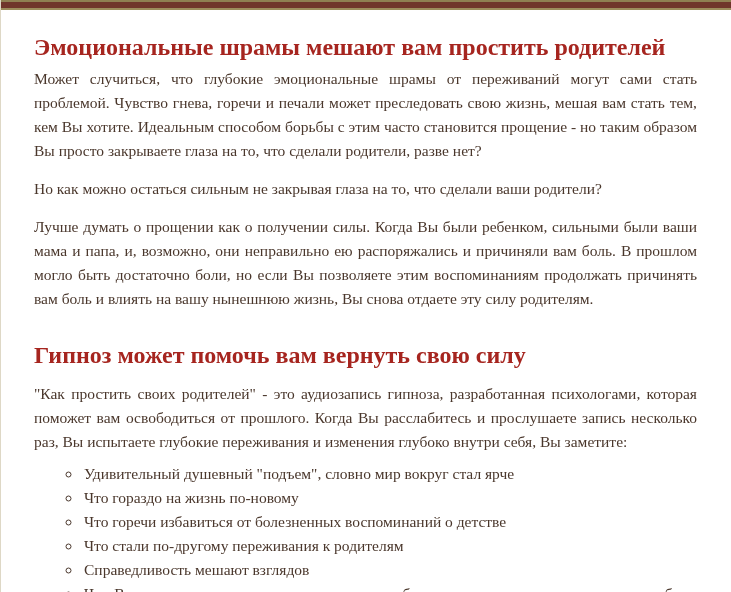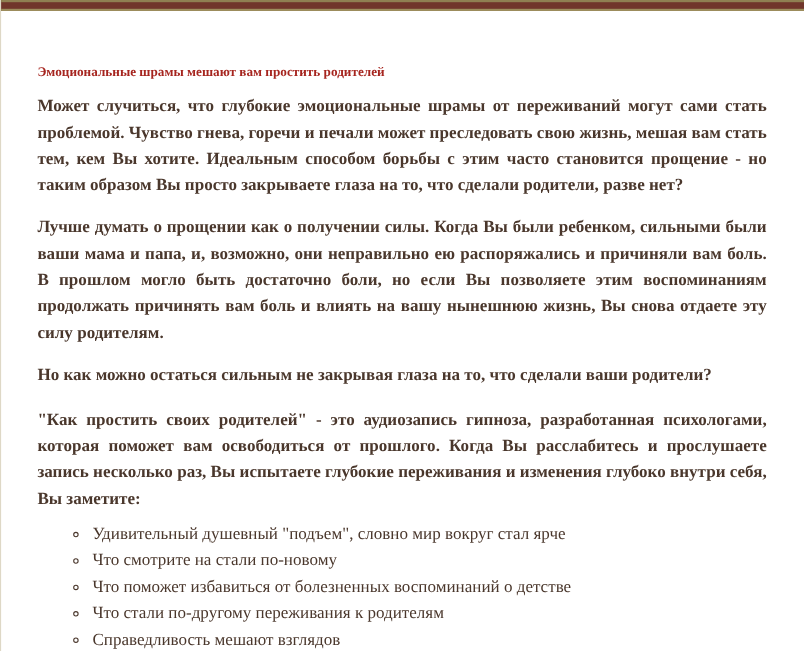--- a/index.html
+++ b/index.html
@@ -20,35 +20,34 @@
   .topbar {
     height: 6px;
     background: #70352b;
     border-top: 2px solid #8f7f52;
     border-bottom: 2px solid #9c8c5c;
   }
   .content {
     padding: 0 34px 20px 33px;
   }
   h1.sec-heading {
-    margin: 45px 0 0 0;
-    font-size: 12px;
+    margin: 27px 0 0 0;
+    font-size: 24px;
     line-height: 20px;
     font-weight: bold;
     color: #a6251f;
   }
   h1.sec-heading.second {
     margin-top: 34px;
   }
   p.body-par {
     margin: 14px 0 9px 0;
     font-size: 15.5px;
     line-height: 24px;
     text-align: justify;
-    font-weight: bold;
   }
   p.body-par.first-after-heading {
     margin-top: 10px;
   }
   p.body-par.lead {
     margin-top: 17px;
     margin-bottom: 4px;
   }
   ul.benefits {
     margin: 8px 0 0 0;
@@ -67,30 +66,31 @@
 
 <div class="page">
   <div class="topbar"></div>
 
   <div class="content">
 
     <h1 class="sec-heading">Эмоциональные шрамы мешают вам простить родителей</h1>
 
     <p class="body-par first-after-heading">Может случиться, что глубокие эмоциональные шрамы от переживаний могут сами стать проблемой. Чувство гнева, горечи и печали может преследовать свою жизнь, мешая вам стать тем, кем Вы хотите. Идеальным способом борьбы с этим часто становится прощение - но таким образом Вы просто закрываете глаза на то, что сделали родители, разве нет?</p>
 
+    <p class="body-par">Но как можно остаться сильным не закрывая глаза на то, что сделали ваши родители?</p>
+
     <p class="body-par">Лучше думать о прощении как о получении силы. Когда Вы были ребенком, сильными были ваши мама и папа, и, возможно, они неправильно ею распоряжались и причиняли вам боль. В прошлом могло быть достаточно боли, но если Вы позволяете этим воспоминаниям продолжать причинять вам боль и влиять на вашу нынешнюю жизнь, Вы снова отдаете эту силу родителям.</p>
 
-    <p class="body-par">Но как можно остаться сильным не закрывая глаза на то, что сделали ваши родители?</p>
-
+    <h1 class="sec-heading second">Гипноз может помочь вам вернуть свою силу</h1>
 
     <p class="body-par lead">"Как простить своих родителей" - это аудиозапись гипноза, разработанная психологами, которая поможет вам освободиться от прошлого. Когда Вы расслабитесь и прослушаете запись несколько раз, Вы испытаете глубокие переживания и изменения глубоко внутри себя, Вы заметите:</p>
 
     <ul class="benefits">
       <li>Удивительный душевный "подъем", словно мир вокруг стал ярче</li>
-      <li>Что смотрите на стали по-новому</li>
-      <li>Что поможет избавиться от болезненных воспоминаний о детстве</li>
+      <li>Что гораздо на жизнь по-новому</li>
+      <li>Что горечи избавиться от болезненных воспоминаний о детстве</li>
       <li>Что стали по-другому переживания к родителям</li>
       <li>Справедливость мешают взглядов</li>
       <li>Что Вы начинаете получать от жизни гораздо больше удовольствия, так как можете быть тем, кем Вы хотите быть</li>
     </ul>
 
   </div>
 </div>
 
 </body></html>

